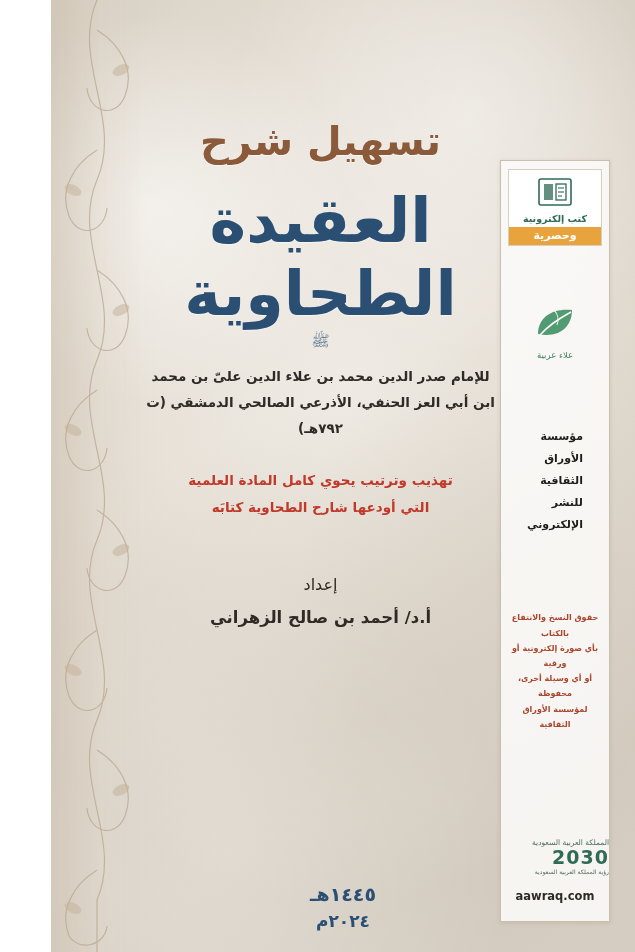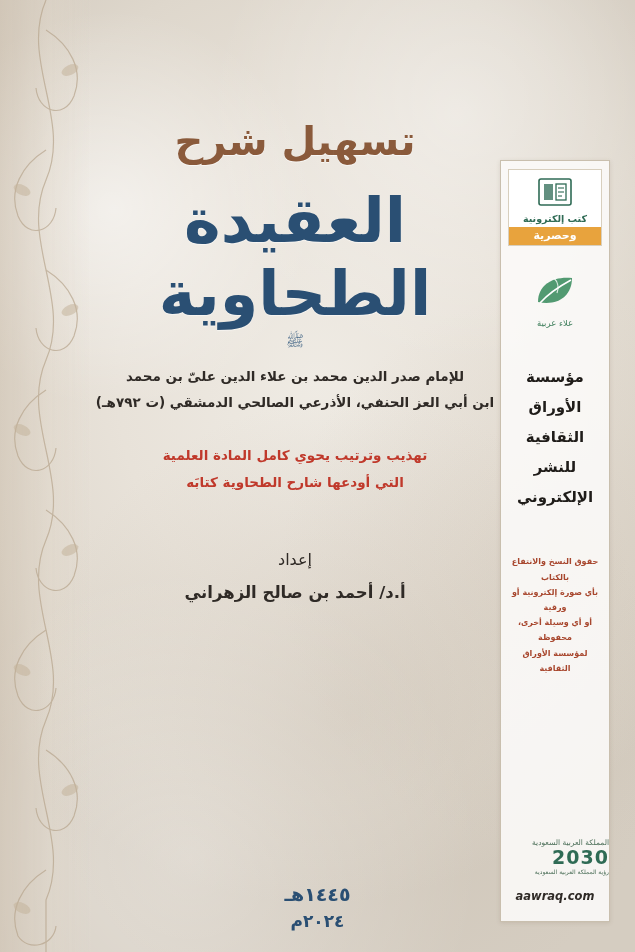--- a/index.html
+++ b/index.html
@@ -6,21 +6,21 @@
     margin: 0;
     padding: 0;
     background: #ffffff;
   }
   body {
     font-family: "DejaVu Sans", "Liberation Sans", sans-serif;
   }
 
   .page {
     position: relative;
-    width: 635px;
+    width: 584px;
     height: 952px;
     overflow: hidden;
     background:
       radial-gradient(ellipse 70% 55% at 50% 40%, #efebe4 0%, #e8e2d9 45%, #ded7cc 80%, #d5cdc1 100%);
   }
 
   
   .paper-texture {
     position: absolute;
     inset: 0;
@@ -145,20 +145,21 @@
     top: 160px;
     right: 25px;
     width: 108px;
     height: 760px;
     background: rgba(252,251,249,0.88);
     border: 1px solid #c9bfae;
     box-shadow: 0 1px 4px rgba(120,105,85,0.18);
     display: flex;
     flex-direction: column;
     align-items: center;
+    gap: 32px;
   }
 
   .ebook-badge {
     margin-top: 8px;
     width: 92px;
     border: 1px solid #d8cfbe;
     background: #ffffff;
     padding: 6px 0 0 0;
     text-align: center;
   }
@@ -188,22 +189,21 @@
   }
   .awraq-logo .aw-name {
     margin-top: 4px;
     font-size: 8.5px;
     color: #3f7f5c;
     letter-spacing: 0.5px;
   }
 
   .publisher-name {
     margin-top: 34px;
-    text-align: center;
-    font-size: 15px;
+    font-size: 11px;
     font-weight: 700;
     color: #1f1c19;
     line-height: 2.0;
   }
 
   .rights-text {
     margin-top: 42px;
     padding: 0 8px;
     text-align: center;
     font-size: 8px;
@@ -240,21 +240,20 @@
   .site-url {
     position: absolute;
     bottom: 18px;
     left: 0;
     right: 0;
     text-align: center;
     font-size: 11.5px;
     font-weight: 700;
     color: #2f2a26;
     direction: ltr;
-    font-style: italic;
   }
 </style>
 </head>
 <body>
 
 <div class="page">
 
   <div class="paper-texture"></div>
 
   <div class="left-ornament">

